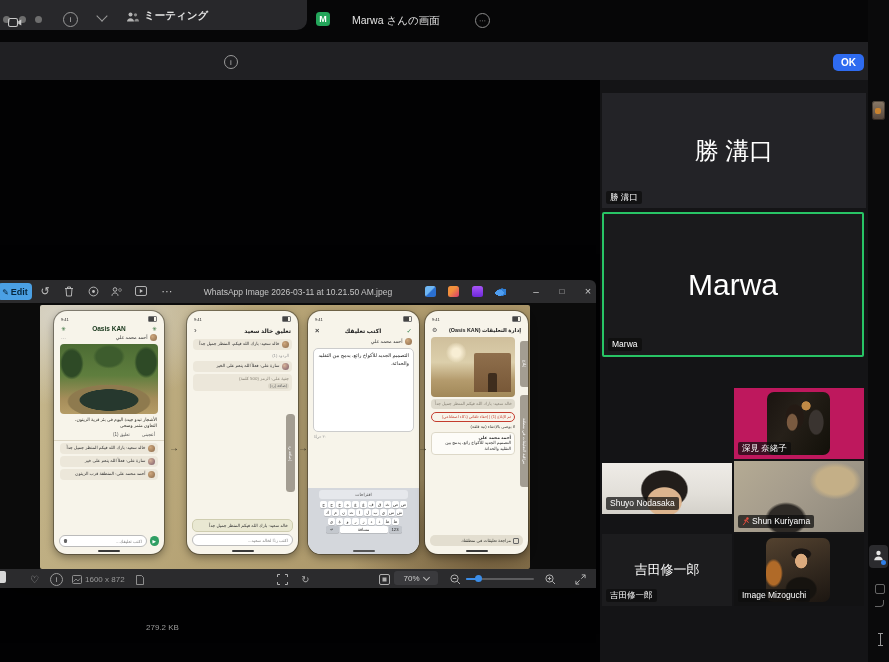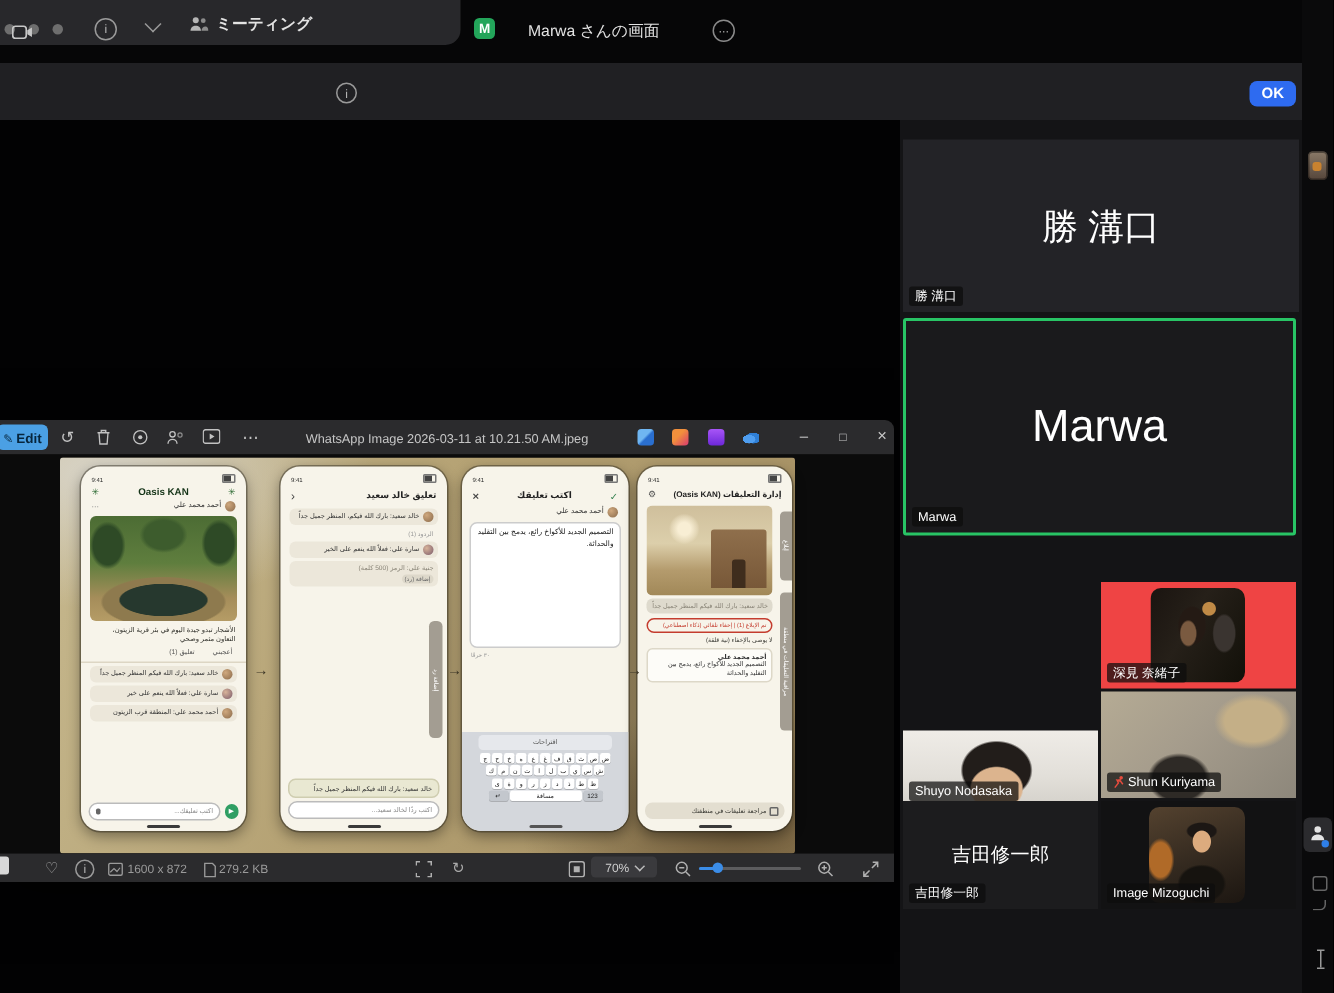--- a/index.html
+++ b/index.html
@@ -424,21 +424,21 @@
             <rect x="0.5" y="0.5" width="9" height="8" rx="1" fill="none" stroke="#9a9a9a" stroke-width="0.9"></rect>
             <path d="M1.5 6.5 4 4l2 2 2-2.5" fill="none" stroke="#9a9a9a" stroke-width="0.8"></path>
           </svg>
       </span>
       <span class="a stext" style="left:85px;">1600 x 872</span>
       <span class="a sic" style="left:133px;">
         <svg width="8" height="10" viewBox="0 0 8 10">
             <path d="M0.5 0.5h5l2 2v7h-7Z" fill="none" stroke="#9a9a9a" stroke-width="0.9"></path>
           </svg>
       </span>
-      <span class="a stext" style="left:146px;">279.2 KB</span>
+      <span class="a stext" style="left:146px;margin-top:48px;">279.2 KB</span>
       <span class="a sic" style="left:276px;">
         <svg width="11" height="11" viewBox="0 0 11 11">
             <path d="M0.5 3V0.5H3M8 0.5h2.5V3M10.5 8v2.5H8M3 10.5H0.5V8" fill="none" stroke="#b0b0b0" stroke-width="1"></path>
           </svg>
       </span>
       <span class="a sic i-rot2" style="left:299px;"></span>
       <span class="a sic" style="left:378px;">
         <svg width="11" height="11" viewBox="0 0 11 11">
             <rect x="0.5" y="0.5" width="10" height="10" rx="1.5" fill="none" stroke="#b0b0b0" stroke-width="1"></rect>
             <rect x="3.5" y="3.5" width="4" height="4" fill="#b0b0b0"></rect>
@@ -476,25 +476,25 @@
   <div class="a tile flexc" style="left:602px;top:83px;width:264px;height:115px;background:#232327;">
     <span class="bigname" style="font-size:24px;">勝 溝口</span>
     <span class="tile-label">勝 溝口</span>
   </div>
 
   <div class="a tile flexc" style="left:602px;top:202px;width:258px;height:141px;background:#1a1a1c;border:2px solid #28c465;border-radius:2px;">
     <span class="bigname" style="font-size:30px;">Marwa</span>
     <span class="tile-label">Marwa</span>
   </div>
 
-  <div class="a tile" style="left:734px;top:378px;width:130px;height:71px;background:#ef4444;">
+  <div class="a tile" style="left:734px;top:378px;width:130px;height:71px;background:#be185d;">
     <span class="a photo-fukami" style="left:33px;top:4px;width:63px;height:63px;border-radius:7px;"></span>
     <span class="tile-label">深見 奈緒子</span>
   </div>
-  <div class="a tile photo-shuyo" style="left:602px;top:477px;width:130px;height:51px;">
+  <div class="a tile photo-shuyo" style="left:602px;top:453px;width:130px;height:51px;">
     <span class="tile-label">Shuyo Nodasaka</span>
   </div>
   <div class="a tile photo-shun" style="left:734px;top:451px;width:130px;height:71px;">
     <span class="tile-label">
       <span class="runner">
         <svg width="8" height="9" viewBox="0 0 10 11">
             <circle cx="6.8" cy="1.8" r="1.5" fill="#e84c3d"></circle>
             <path d="M1.5 10 4.5 6 3.4 3.8l3 1 1.8 2.4M3.4 3.8 6.8 3.4" stroke="#e84c3d" stroke-width="1.2" fill="none"></path>
           </svg>
       </span>

